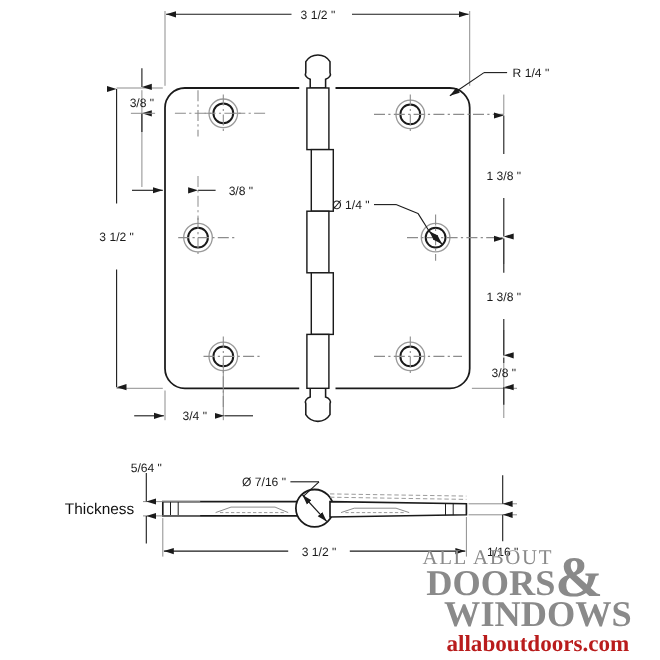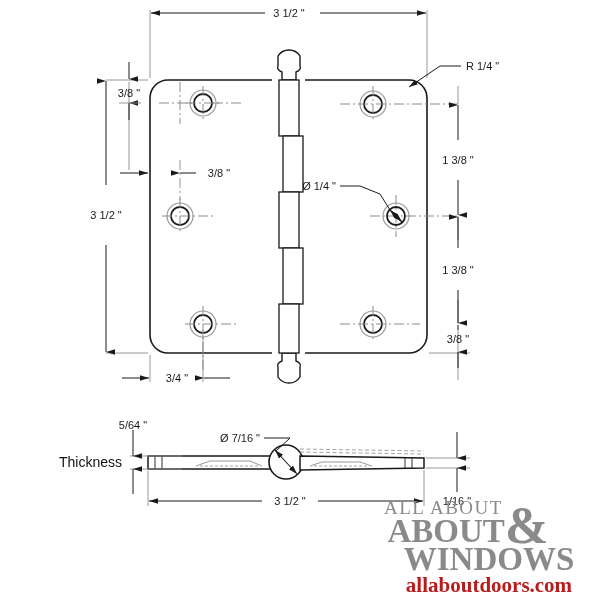--- a/index.html
+++ b/index.html
@@ -308,21 +308,21 @@
         <line x1="457" y1="492" x2="457" y2="468" stroke="#1a1a1a" stroke-width="1" marker-end="url(#arrU)"></line>
       </g>
       <text class="dimtext" x="457" y="505" text-anchor="middle">1/16 "</text>
     </g>
   </svg>
 
   <div id="logo">
     <div class="row-top">
       <div class="stack">
         <div class="l1">ALL ABOUT</div>
-        <div class="l2">ABOUT</div>
+        <div class="l2">DOORS</div>
       </div>
       <div class="amp">&amp;</div>
     </div>
     <div class="l3">WINDOWS</div>
     <div class="l4">allaboutdoors.com</div>
   </div>
 
 </div>
 
 </body></html>

